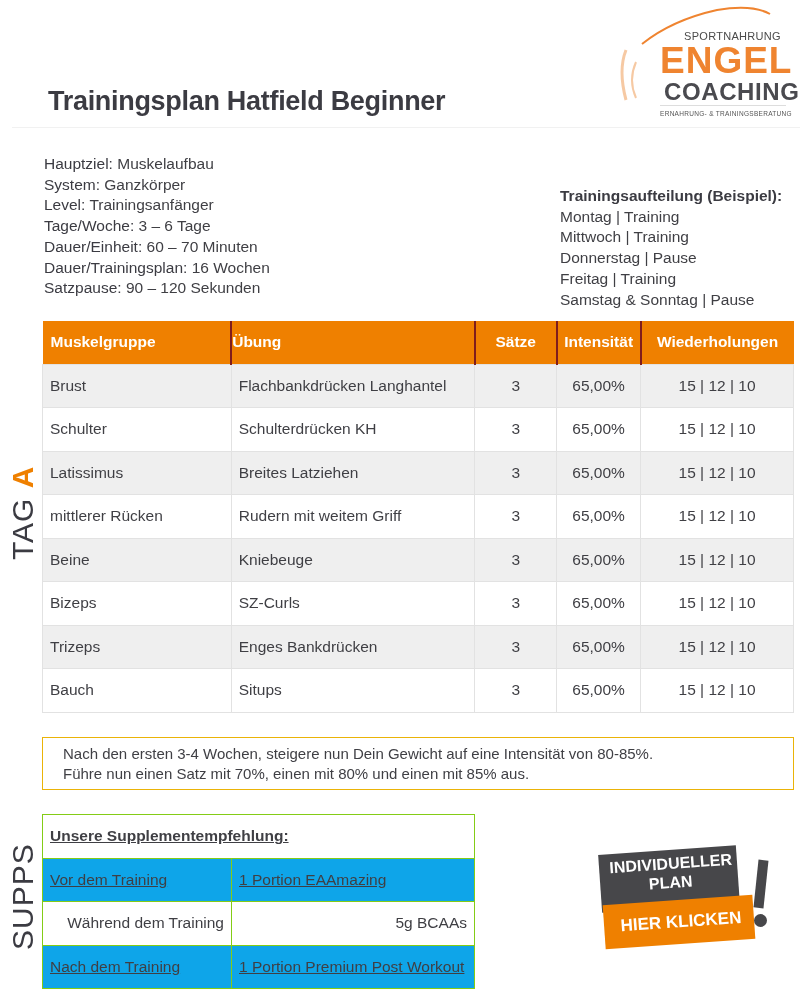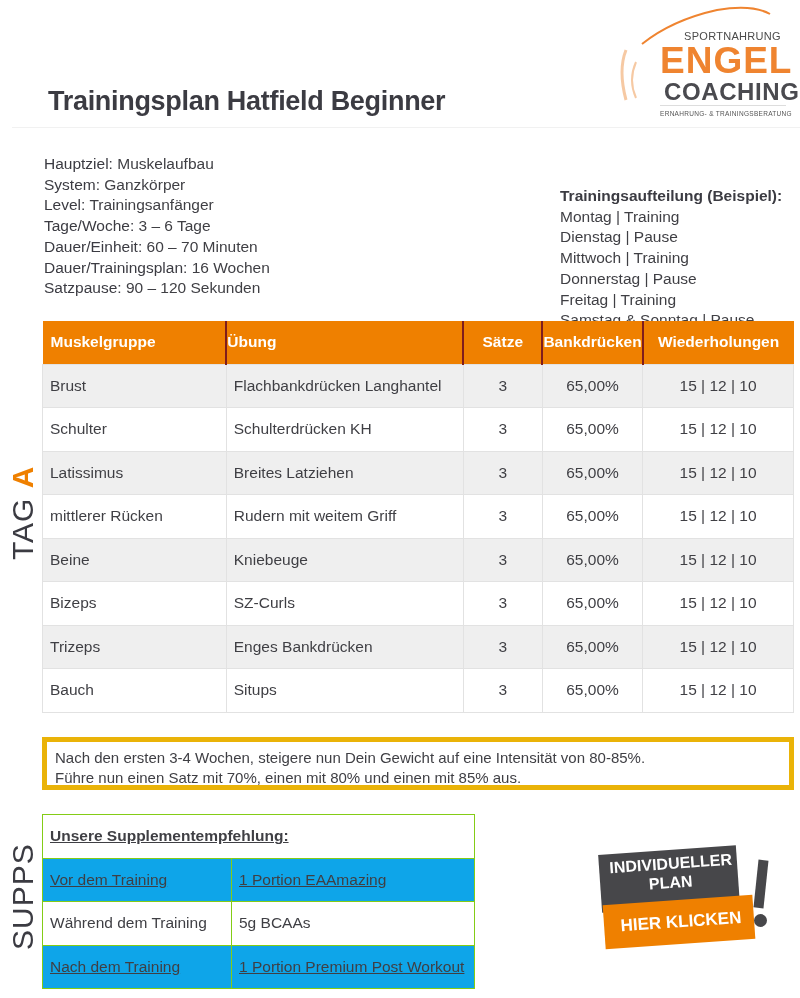--- a/index.html
+++ b/index.html
@@ -24,26 +24,26 @@
   table.plan tr:nth-child(odd) td { background: #efefef; }
   table.plan tr:nth-child(even) td { background: #ffffff; }
   .c1 { width: 189px; text-align: left; }
   .c2 { width: 244px; text-align: left; }
   .c3 { width: 82px; text-align: center; }
   .c4 { width: 84px; text-align: center; }
   .c5 { width: 153px; text-align: center; }
   th.c1 { padding-left: 8px; }
   .side-label { position: absolute; font-size: 30px; color: #3b3b42; transform: rotate(-90deg); transform-origin: left top; white-space: nowrap; letter-spacing: 1px; }
   .side-label .accent { color: #ef8000; font-weight: bold; }
-  .note { position: absolute; left: 42px; top: 737px; width: 752px; height: 53px; border: 5px solid #eab308; padding: 6px 8px; font-size: 15px; line-height: 20px; color: #3f3f44; }
+  .note { position: absolute; left: 42px; top: 737px; width: 752px; height: 53px; border: 1px solid #eab308; padding: 6px 20px; font-size: 15px; line-height: 20px; color: #3f3f44; }
   table.supps { position: absolute; left: 42px; top: 814px; width: 433px; border-collapse: collapse; font-size: 15.5px; color: #3f3f44; }
   table.supps td { height: 43.5px; border: 1px solid #84cc16; padding: 0 7px; }
   table.supps .hdr td { background: #fff; font-weight: bold; text-decoration: underline; }
   table.supps tr.r0 td, table.supps tr.r2 td { background: #0ea5e9; text-decoration: underline; }
-  table.supps tr.r1 td { background: #fff; }
+  table.supps tr.r1 td { background: #fff; text-align: right; }
   .s1 { width: 189px; }
   .cta { position: absolute; left: 596px; top: 844px; width: 180px; height: 120px; cursor: pointer; }
   .cta .dark { position: absolute; left: 4px; top: 6px; width: 138px; height: 58px; background: #47474a; transform: rotate(-4deg); }
   .cta .orange { position: absolute; left: 8px; top: 56px; width: 150px; height: 44px; background: #ef8000; transform: rotate(-4deg); }
   .cta .t1 { position: absolute; left: 14px; top: 10px; width: 120px; text-align: center; color: #fff; font-weight: bold; font-size: 16px; line-height: 19px; transform: rotate(-4deg); }
   .cta .t2 { position: absolute; left: 20px; top: 68px; width: 130px; text-align: center; color: #fff; font-weight: bold; font-size: 17px; transform: rotate(-4deg); }
   .cta .excl { position: absolute; left: 160px; top: 16px; width: 10px; height: 48px; background: #47474a; transform: rotate(6deg); }
   .cta .dot { position: absolute; left: 158px; top: 70px; width: 13px; height: 13px; border-radius: 50%; background: #47474a; }
 </style>
 </head>
@@ -71,36 +71,35 @@
   <div><b>Level:</b> <span>Trainingsanfänger</span></div>
   <div><b>Tage/Woche:</b> <span>3 – 6 Tage</span></div>
   <div><b>Dauer/Einheit:</b> <span>60 – 70 Minuten</span></div>
   <div><b>Dauer/Trainingsplan:</b> <span>16 Wochen</span></div>
   <div><b>Satzpause:</b> <span>90 – 120 Sekunden</span></div>
 </div>
 
 <div class="split">
   <div class="head">Trainingsaufteilung (Beispiel):</div>
   <div>Montag | Training</div>
-  <div>Dienstag | Pause</div>
   <div>Mittwoch | Training</div>
   <div>Donnerstag | Pause</div>
   <div>Freitag | Training</div>
   <div>Samstag &amp; Sonntag | Pause</div>
 </div>
 
 <div class="side-label" style="left:6px; top:560px;"><span>TAG </span><span class="accent">A</span></div>
 
 <table class="plan">
   <thead>
     <tr>
       <th class="c1">Muskelgruppe</th>
       <th class="c2">Übung</th>
       <th class="c3">Sätze</th>
-      <th class="c4">Bankdrücken</th>
+      <th class="c4">Intensität</th>
       <th class="c5">Wiederholungen</th>
     </tr>
   </thead>
   <tbody>
     <tr>
       <td class="c1">Brust</td>
       <td class="c2">Flachbankdrücken Langhantel</td>
       <td class="c3">3</td>
       <td class="c4">65,00%</td>
       <td class="c5">15 | 12 | 10</td>

